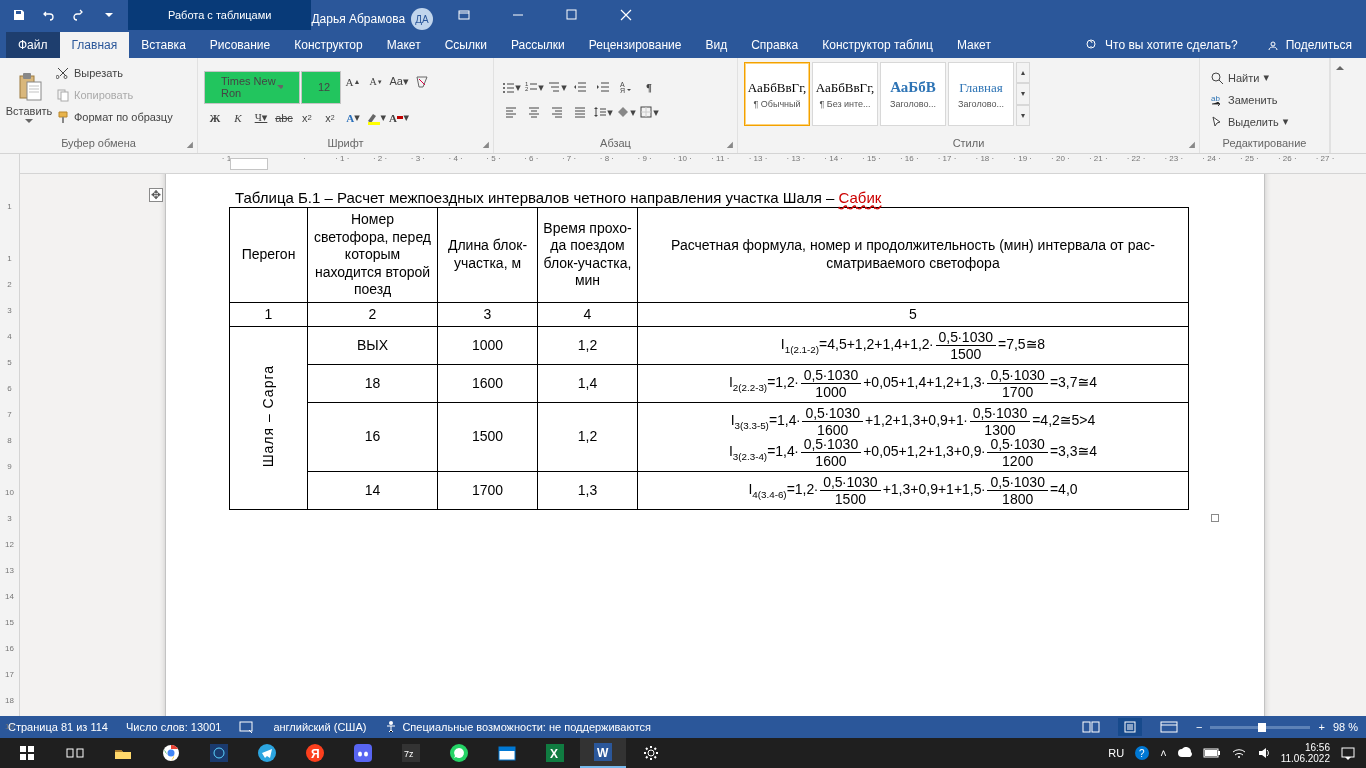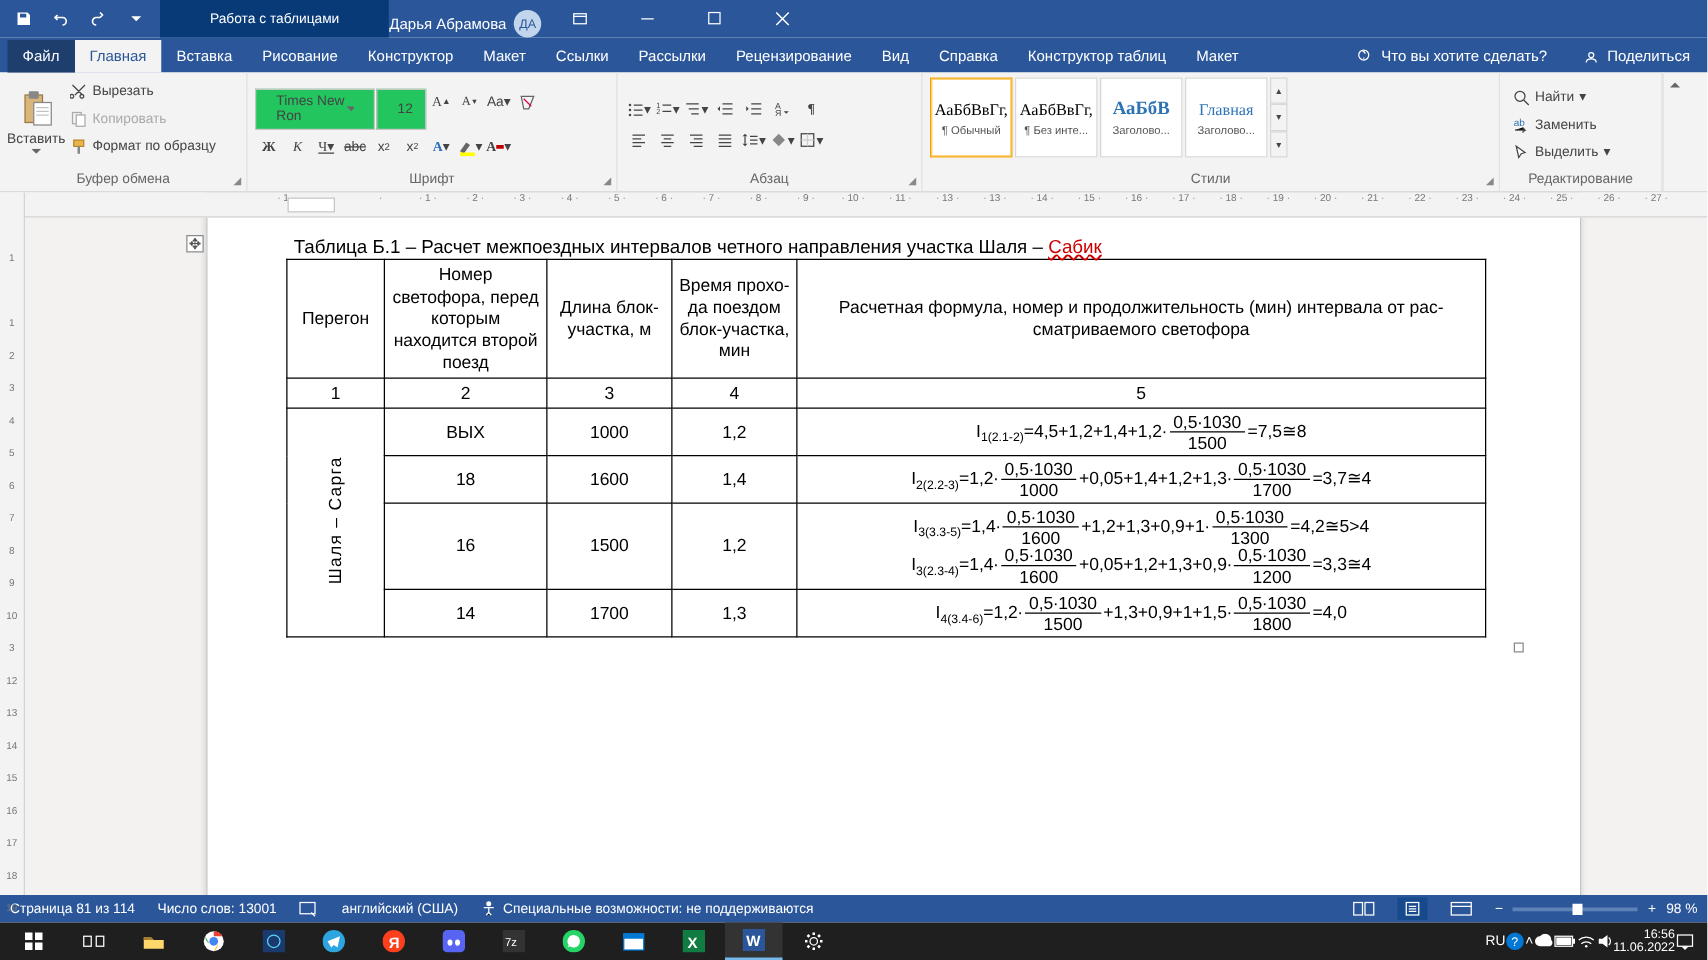--- a/index.html
+++ b/index.html
@@ -85,21 +85,21 @@
 .status { height:22px; background:#2b579a; color:#fff; font-size:11px; display:flex; align-items:center; padding:0 8px; gap:18px; }
 .status .sp { flex:1; }
 .status .zoom { display:flex; align-items:center; gap:8px; }
 .status .track { width:100px; height:3px; background:#5d82b7; position:relative; }
 .status .thumb { position:absolute; left:48px; top:-3px; width:8px; height:9px; background:#fff; }
 
 
 .taskbar { height:30px; background:#1f1f1f; display:flex; align-items:center; padding:0 4px; gap:2px; color:#fff; font-size:11px; }
 .taskbar .tb { width:46px; height:30px; display:flex; align-items:center; justify-content:center; }
 .taskbar .tb.active { border-bottom:2px solid #76b9ed; background:#333; }
-.taskbar .tray { margin-left:auto; display:flex; align-items:center; padding-right:6px; }
+.taskbar .tray { margin-left:auto; display:flex; align-items:center; gap:10px; padding-right:6px; }
 .taskbar .clock { text-align:right; font-size:10px; line-height:1.1; }
 </style>
 </head>
 <body>
 
 <div class="titlebar">
   <div class="qat">
     <div>
         <svg width="14" height="14" viewBox="0 0 14 14">
           <path fill="#fff" d="M2 2h8l2 2v8H2zM4 3v3h5V3zM4 8h6v3H4z"></path>

